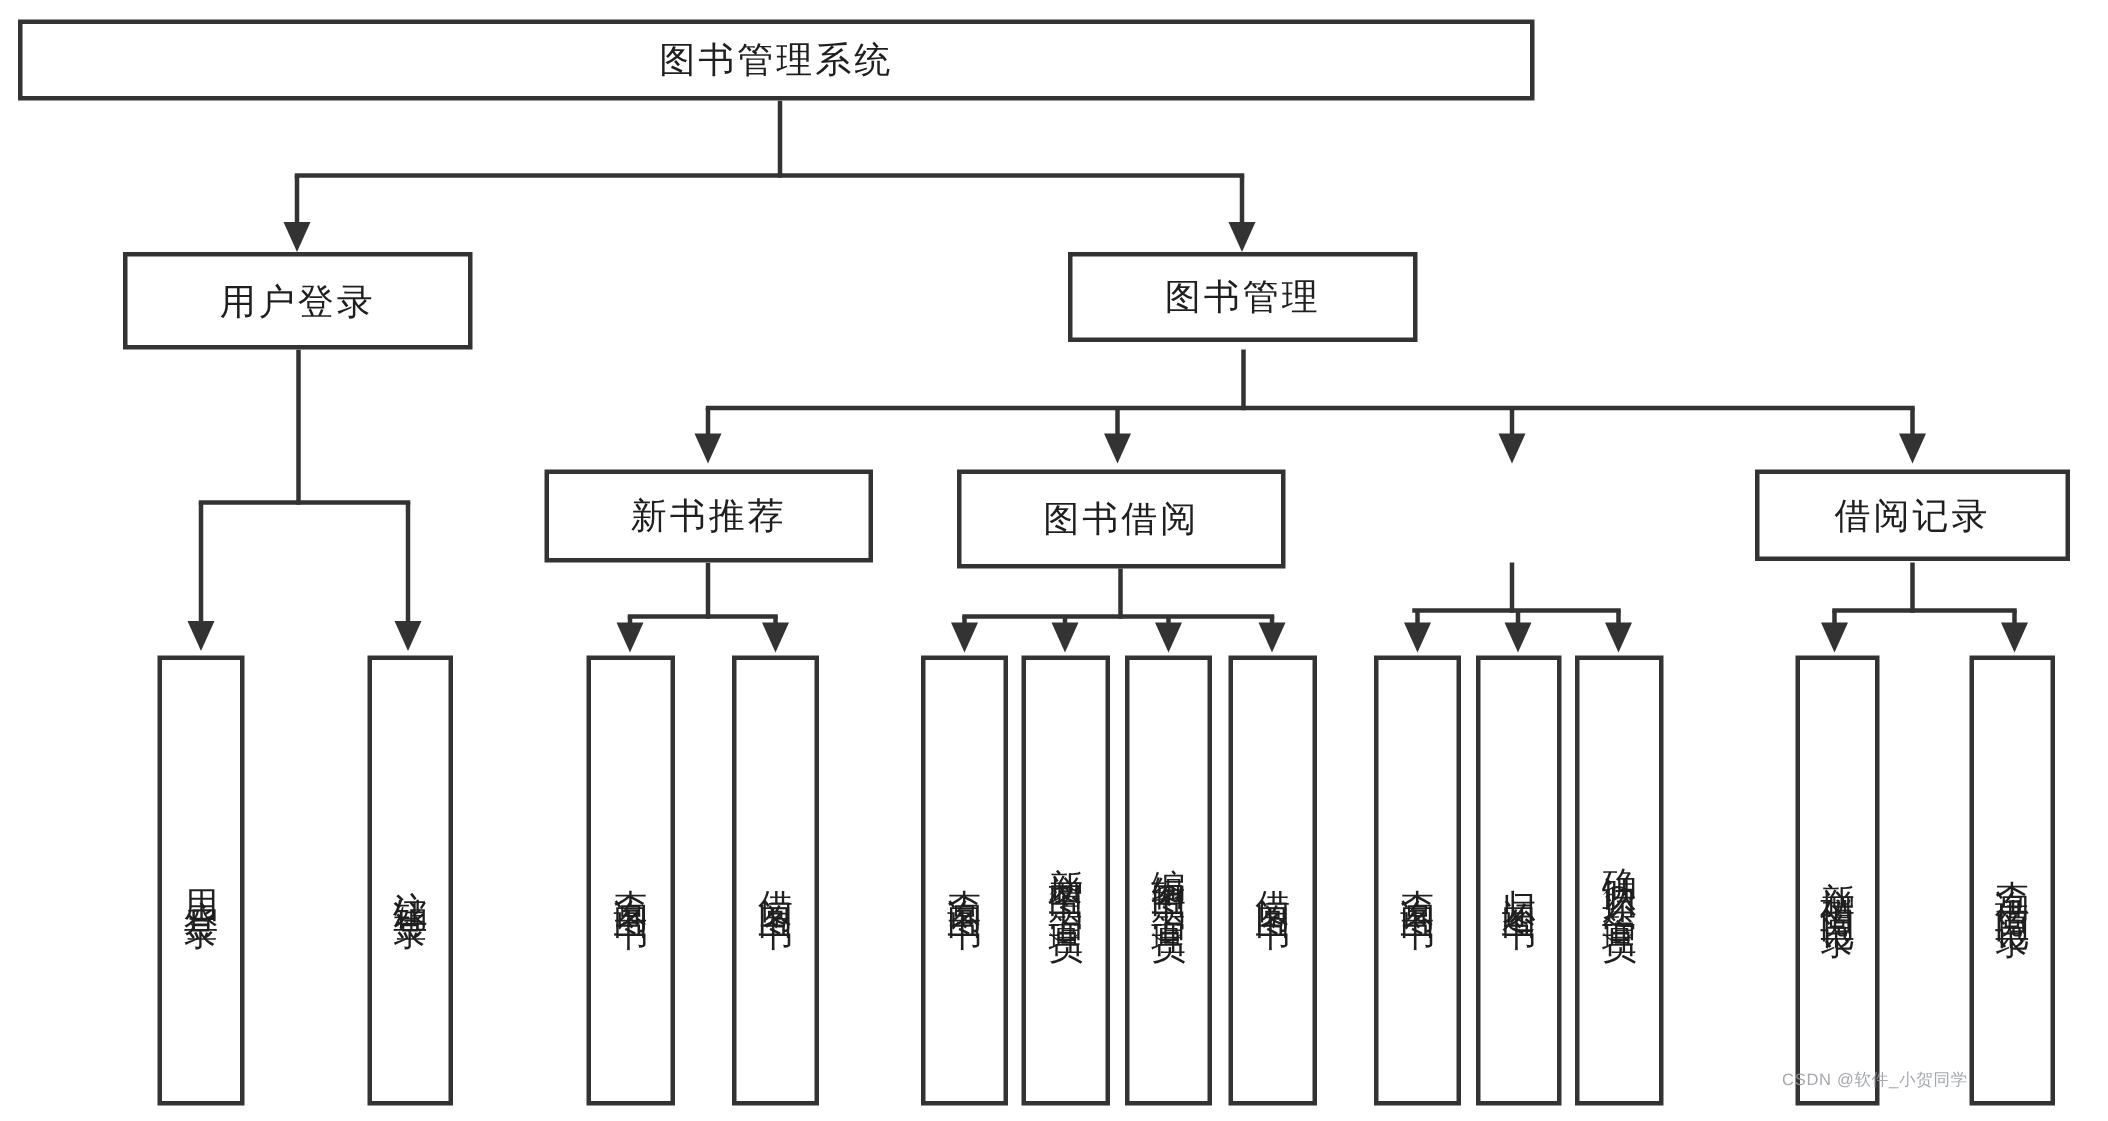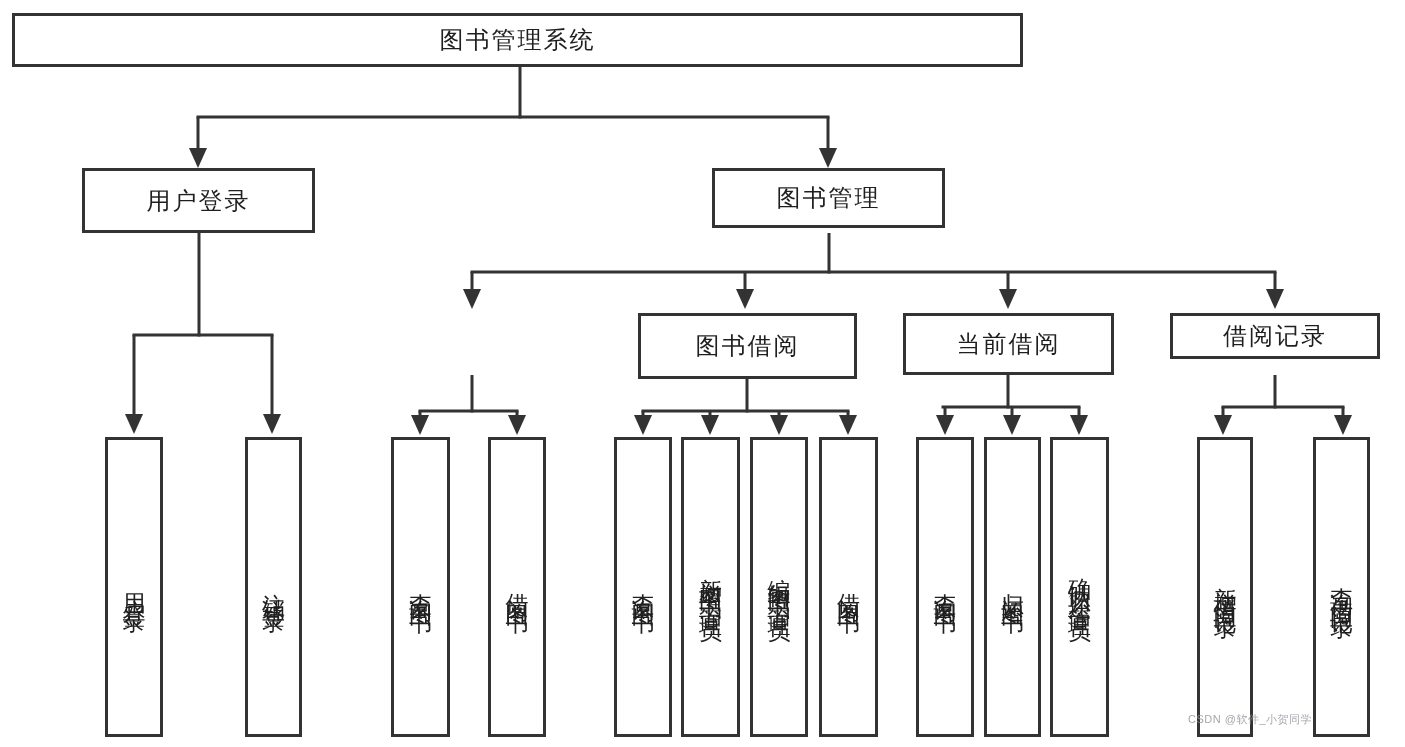--- a/index.html
+++ b/index.html
@@ -115,23 +115,23 @@
     <polygon points="1214,415 1232,415 1223,435"></polygon>
     <line x1="1343" y1="407" x2="1343" y2="417"></line>
     <polygon points="1334,415 1352,415 1343,435"></polygon>
   </svg>
 
   <div class="box h" style="left:12px; top:13px; width:1011px; height:54px;">图书管理系统</div>
 
   <div class="box h" style="left:82px; top:168px; width:233px; height:65px;">用户登录</div>
   <div class="box h" style="left:712px; top:168px; width:233px; height:60px;">图书管理</div>
 
+  <div class="box h" style="left:363px; top:313px; width:219px; height:62px;">新书推荐</div>
   <div class="box h" style="left:638px; top:313px; width:219px; height:66px;">图书借阅</div>
-  <div class="box h" style="left:903px; top:313px; width:211px; height:62px;">当前借阅</div>
-  <div class="box h" style="left:1170px; top:313px; width:210px; height:46px;">借阅记录</div>
+  <div class="box h" style="left:1170px; top:313px; width:210px; height:61px;">借阅记录</div>
 
   <div class="box v" style="left:105px; top:437px; width:58px; height:300px;">用户登录</div>
   <div class="box v" style="left:245px; top:437px; width:57px; height:300px;">注销登录</div>
 
   <div class="box v" style="left:391px; top:437px; width:59px; height:300px;">查询图书</div>
   <div class="box v" style="left:488px; top:437px; width:58px; height:300px;">借阅图书</div>
 
   <div class="box v" style="left:614px; top:437px; width:58px; height:300px;">查询图书</div>
   <div class="box v" style="left:681px; top:437px; width:59px; height:300px;">新增图书（管理员）</div>
   <div class="box v" style="left:750px; top:437px; width:58px; height:300px;">编辑图书（管理员）</div>

